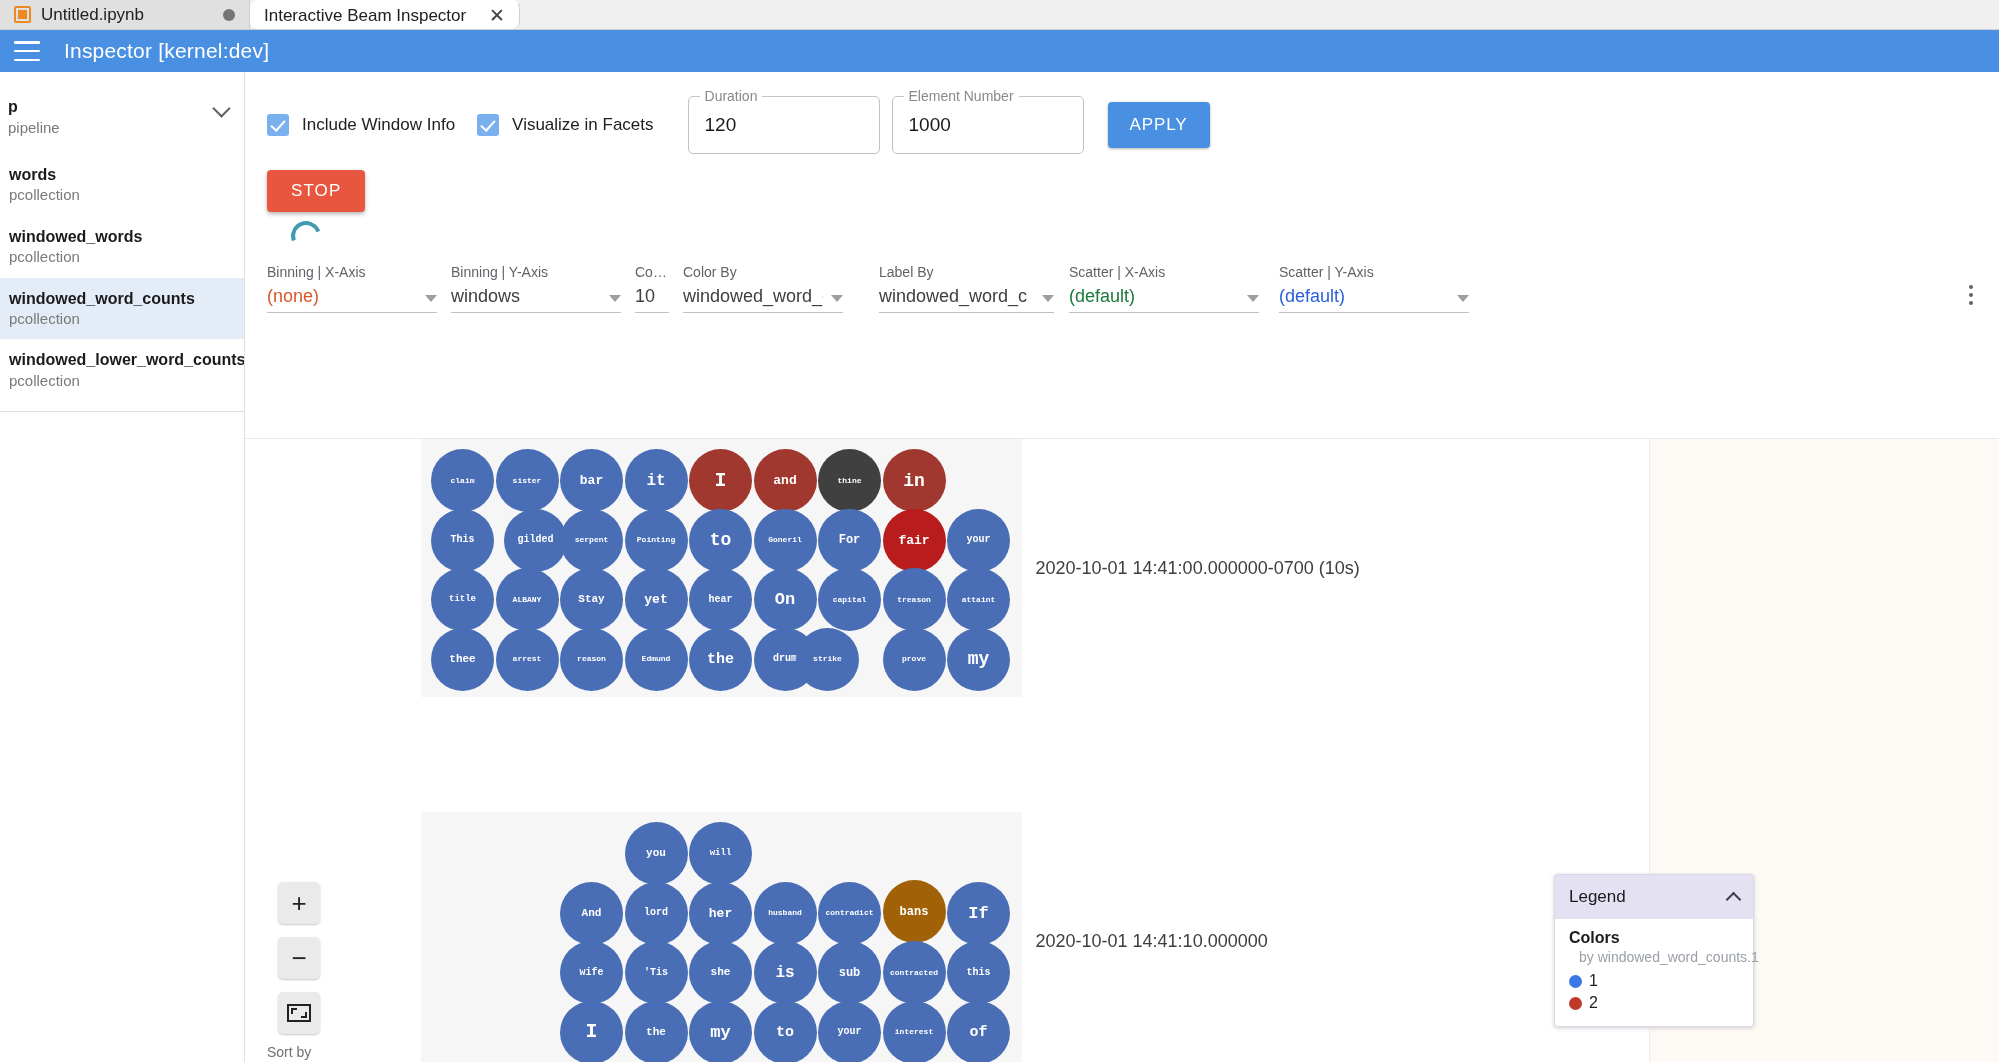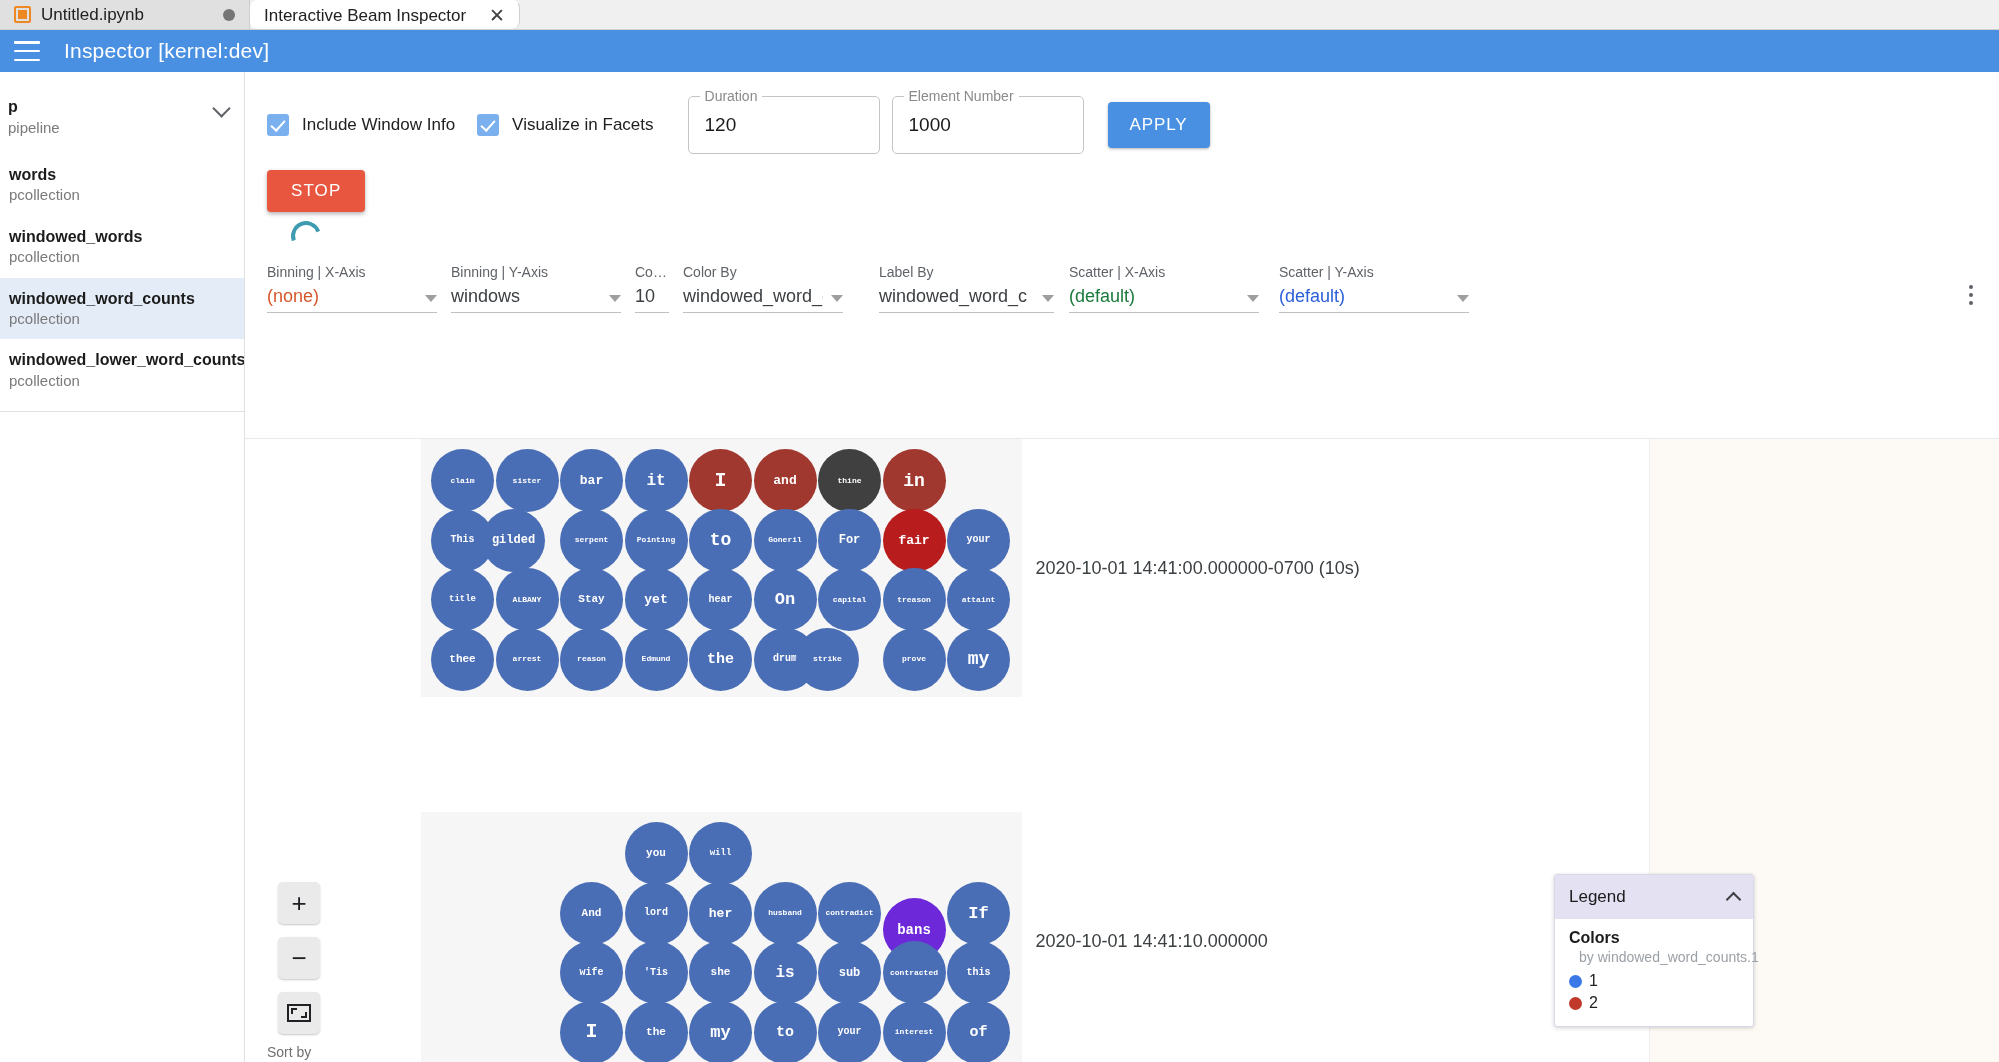--- a/index.html
+++ b/index.html
@@ -569,21 +569,21 @@
             <div class="facet-plot" style="width: 600.5px; height: 258px;">
               <div class="dot" style="width: 63px; height: 63px; left: 10px; top: 10px; background: rgb(74, 110, 181); font-size: 8px;">claim</div>
               <div class="dot" style="width: 63px; height: 63px; left: 74.5px; top: 10px; background: rgb(74, 110, 181); font-size: 8px;">sister</div>
               <div class="dot" style="width: 63px; height: 63px; left: 139px; top: 10px; background: rgb(74, 110, 181); font-size: 13px;">bar</div>
               <div class="dot" style="width: 63px; height: 63px; left: 203.5px; top: 10px; background: rgb(74, 110, 181); font-size: 16px;">it</div>
               <div class="dot" style="width: 63px; height: 63px; left: 268px; top: 10px; background: rgb(160, 56, 47); font-size: 20px;">I</div>
               <div class="dot" style="width: 63px; height: 63px; left: 332.5px; top: 10px; background: rgb(160, 56, 47); font-size: 13px;">and</div>
               <div class="dot" style="width: 63px; height: 63px; left: 397px; top: 10px; background: #404040; font-size: 8px;">thine</div>
               <div class="dot" style="width: 63px; height: 63px; left: 461.5px; top: 10px; background: rgb(160, 56, 47); font-size: 18px;">in</div>
               <div class="dot" style="width: 63px; height: 63px; left: 10px; top: 69.5px; background: rgb(74, 110, 181); font-size: 10px;">This</div>
-              <div class="dot" style="width: 63px; height: 63px; left: 61px; top: 69.5px; background: rgb(74, 110, 181); font-size: 12px;">gilded</div>
+              <div class="dot" style="width: 63px; height: 63px; left: 83px; top: 69.5px; background: rgb(74, 110, 181); font-size: 10px;">gilded</div>
               <div class="dot" style="width: 63px; height: 63px; left: 139px; top: 69.5px; background: rgb(74, 110, 181); font-size: 8px;">serpent</div>
               <div class="dot" style="width: 63px; height: 63px; left: 203.5px; top: 69.5px; background: rgb(74, 110, 181); font-size: 8px;">Pointing</div>
               <div class="dot" style="width: 63px; height: 63px; left: 268px; top: 69.5px; background: rgb(74, 110, 181); font-size: 18px;">to</div>
               <div class="dot" style="width: 63px; height: 63px; left: 332.5px; top: 69.5px; background: rgb(74, 110, 181); font-size: 8px;">Goneril</div>
               <div class="dot" style="width: 63px; height: 63px; left: 397px; top: 69.5px; background: rgb(74, 110, 181); font-size: 12px;">For</div>
               <div class="dot" style="width: 63px; height: 63px; left: 461.5px; top: 69.5px; background: #b91c1c; font-size: 13px;">fair</div>
               <div class="dot" style="width: 63px; height: 63px; left: 526px; top: 69.5px; background: rgb(74, 110, 181); font-size: 10px;">your</div>
               <div class="dot" style="width: 63px; height: 63px; left: 10px; top: 129px; background: rgb(74, 110, 181); font-size: 9px;">title</div>
               <div class="dot" style="width: 63px; height: 63px; left: 74.5px; top: 129px; background: rgb(74, 110, 181); font-size: 8px;">ALBANY</div>
               <div class="dot" style="width: 63px; height: 63px; left: 139px; top: 129px; background: rgb(74, 110, 181); font-size: 11px;">Stay</div>
@@ -607,21 +607,21 @@
           </div>
           <div class="facet-row" style="left: 176px; top: 373px;">
             <div class="facet-plot" style="width: 600.5px; height: 258px;">
               <div class="dot" style="width: 63px; height: 63px; left: 203.5px; top: 10px; background: rgb(74, 110, 181); font-size: 11px;">you</div>
               <div class="dot" style="width: 63px; height: 63px; left: 268px; top: 10px; background: rgb(74, 110, 181); font-size: 9px;">will</div>
               <div class="dot" style="width: 63px; height: 63px; left: 139px; top: 69.5px; background: rgb(74, 110, 181); font-size: 11px;">And</div>
               <div class="dot" style="width: 63px; height: 63px; left: 203.5px; top: 69.5px; background: rgb(74, 110, 181); font-size: 10px;">lord</div>
               <div class="dot" style="width: 63px; height: 63px; left: 268px; top: 69.5px; background: rgb(74, 110, 181); font-size: 13px;">her</div>
               <div class="dot" style="width: 63px; height: 63px; left: 332.5px; top: 69.5px; background: rgb(74, 110, 181); font-size: 8px;">husband</div>
               <div class="dot" style="width: 63px; height: 63px; left: 397px; top: 69.5px; background: rgb(74, 110, 181); font-size: 8px;">contradict</div>
-              <div class="dot" style="width: 63px; height: 63px; left: 461.5px; top: 86px; background: #6d28d9; font-size: 14px;">bans</div>
+              <div class="dot" style="width: 63px; height: 63px; left: 461.5px; top: 68px; background: #a16207; font-size: 12px;">bans</div>
               <div class="dot" style="width: 63px; height: 63px; left: 526px; top: 69.5px; background: rgb(74, 110, 181); font-size: 17px;">If</div>
               <div class="dot" style="width: 63px; height: 63px; left: 139px; top: 129px; background: rgb(74, 110, 181); font-size: 10px;">wife</div>
               <div class="dot" style="width: 63px; height: 63px; left: 203.5px; top: 129px; background: rgb(74, 110, 181); font-size: 10px;">'Tis</div>
               <div class="dot" style="width: 63px; height: 63px; left: 268px; top: 129px; background: rgb(74, 110, 181); font-size: 11px;">she</div>
               <div class="dot" style="width: 63px; height: 63px; left: 332.5px; top: 129px; background: rgb(74, 110, 181); font-size: 16px;">is</div>
               <div class="dot" style="width: 63px; height: 63px; left: 397px; top: 129px; background: rgb(74, 110, 181); font-size: 12px;">sub</div>
               <div class="dot" style="width: 63px; height: 63px; left: 461.5px; top: 129px; background: rgb(74, 110, 181); font-size: 8px;">contracted</div>
               <div class="dot" style="width: 63px; height: 63px; left: 526px; top: 129px; background: rgb(74, 110, 181); font-size: 10px;">this</div>
               <div class="dot" style="width: 63px; height: 63px; left: 139px; top: 188.5px; background: rgb(74, 110, 181); font-size: 20px;">I</div>
               <div class="dot" style="width: 63px; height: 63px; left: 203.5px; top: 188.5px; background: rgb(74, 110, 181); font-size: 11px;">the</div>

